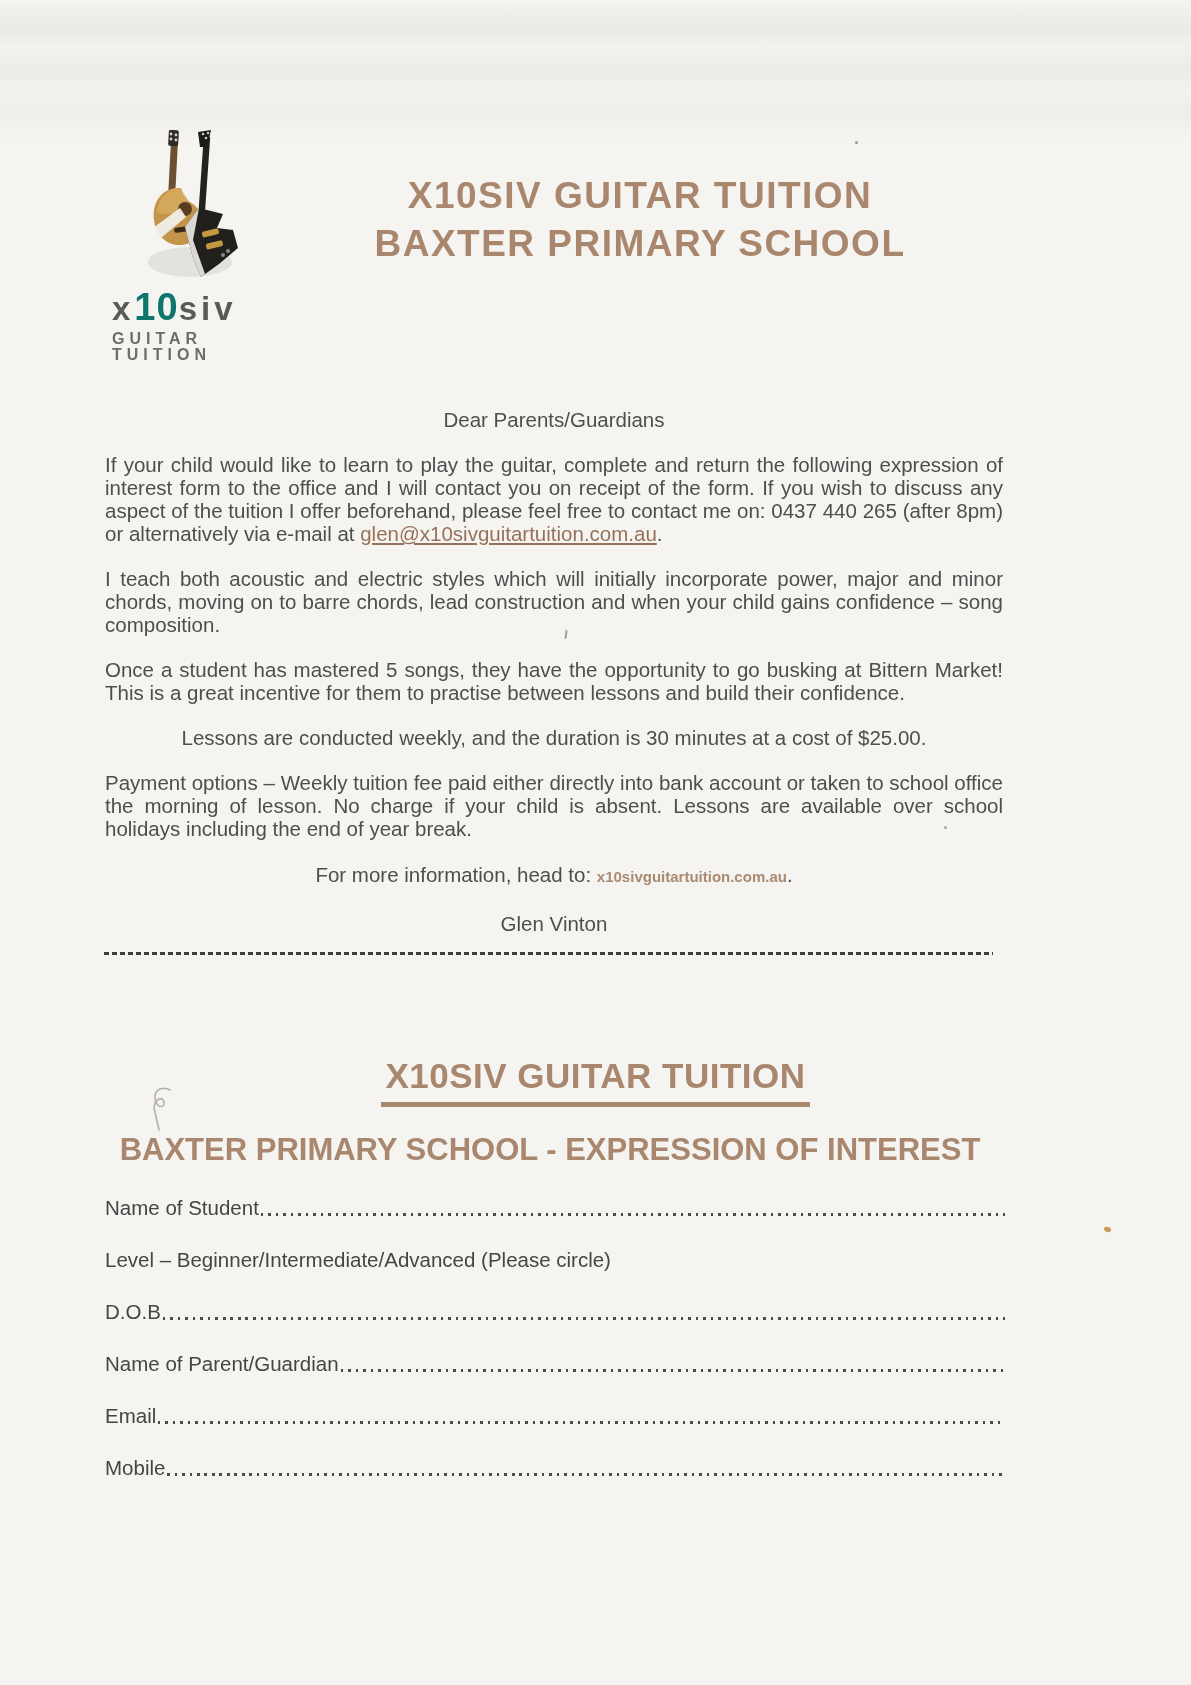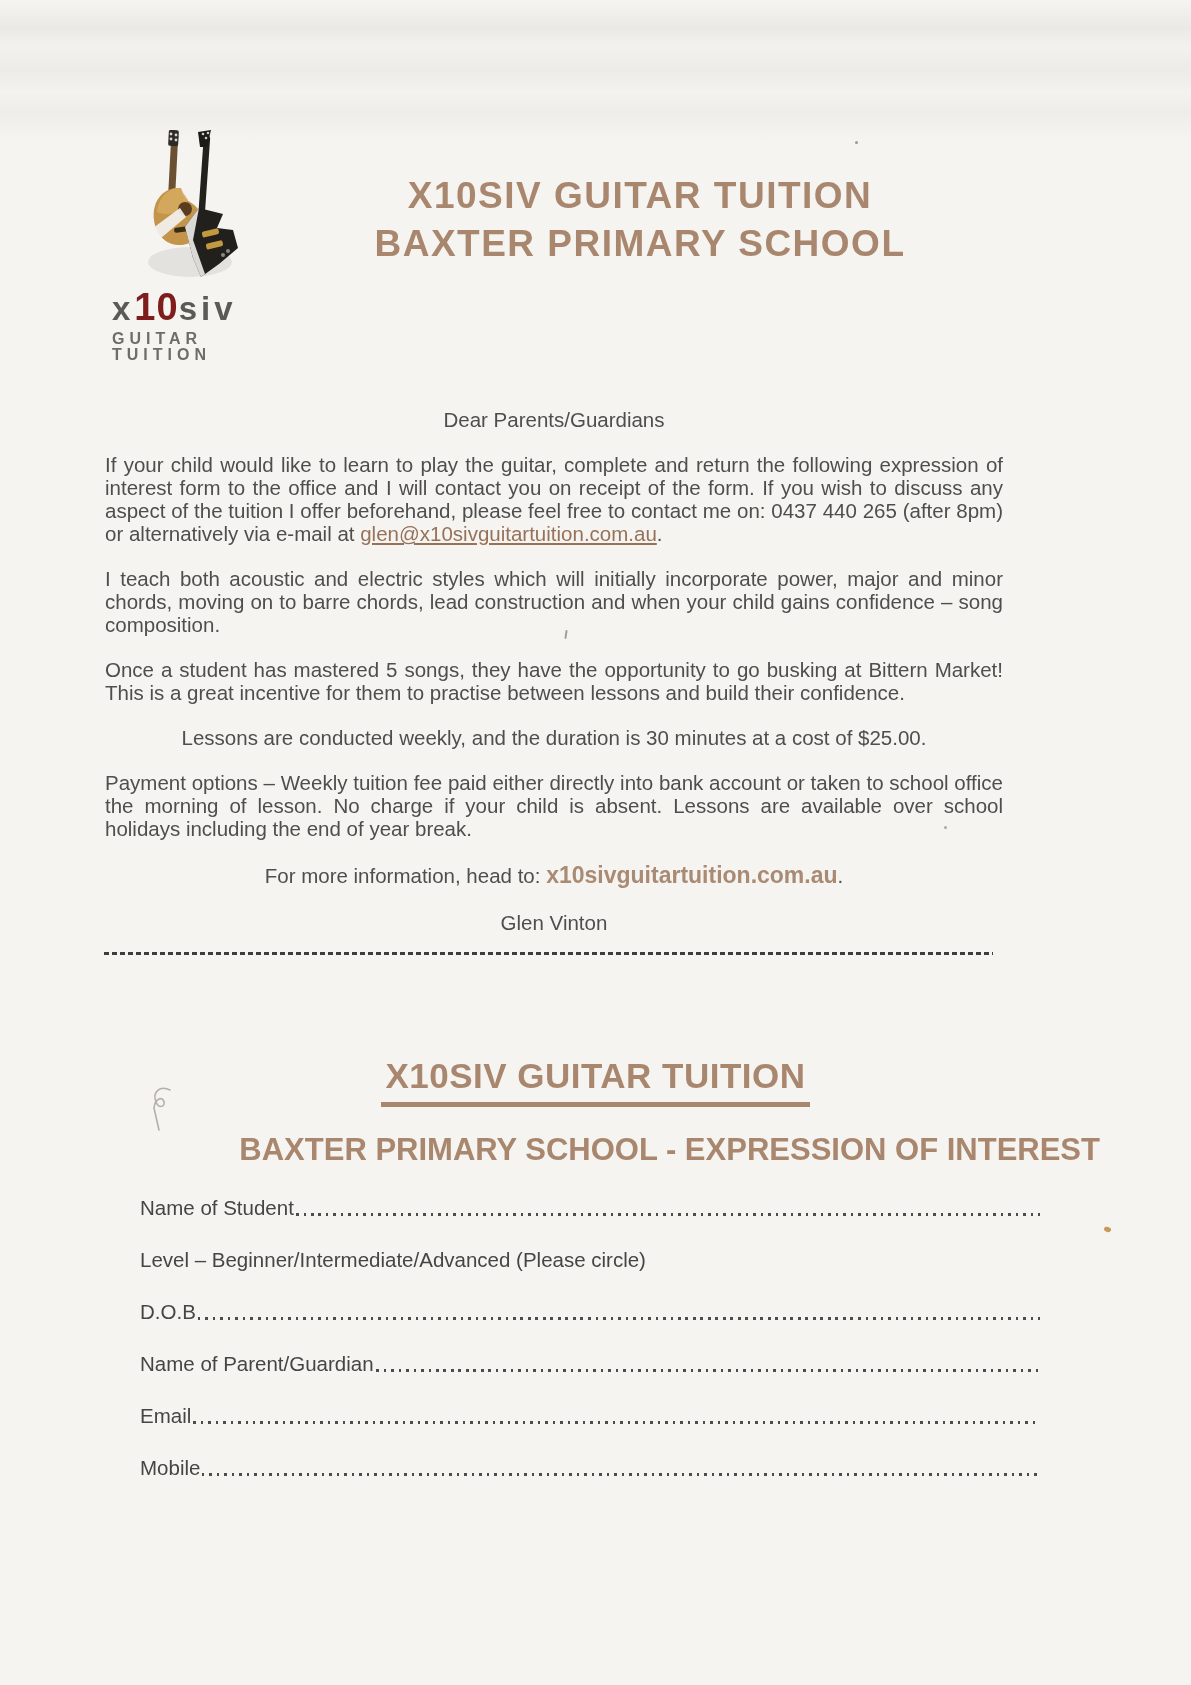--- a/index.html
+++ b/index.html
@@ -22,21 +22,21 @@
     pointer-events:none;
   }
 
   
   .letterhead { position:absolute; left:112px; top:130px; width:170px; }
   .logo-art { display:block; margin-left:28px; }
   .logo-wordmark {
     margin-top:2px; font-size:33px; font-weight:bold; color:#5a5a57;
     letter-spacing:4px; line-height:1;
   }
-  .logo-wordmark .num { color:#7f1d1d; font-size:38px; letter-spacing:1px; }
+  .logo-wordmark .num { color:#0f766e; font-size:38px; letter-spacing:1px; }
   .logo-tagline {
     margin-top:5px; font-size:16px; font-weight:bold; color:#6d6d6a;
     letter-spacing:5px; line-height:1;
   }
 
   
   .doc-header {
     position:absolute; left:240px; top:172px; width:800px;
     text-align:center; color:#a9876e; font-weight:bold;
     font-size:37px; line-height:48px; letter-spacing:1.5px;
@@ -46,39 +46,39 @@
   .letter {
     position:absolute; left:105px; top:408px; width:898px;
     color:#4e4e4e; font-size:20.5px; line-height:23px;
   }
   .letter p { margin:0 0 22px 0; text-align:justify; }
   .letter p.no-justify { text-align:center; }
   .email-link {
     color:#97725a; font-weight:normal; text-decoration:underline; cursor:pointer;
   }
   .more-info { margin-top:8px !important; line-height:26px; }
-  .site-link { color:#a98a72; font-weight:bold; font-size:23px; cursor:pointer;margin-top:8px; }
+  .site-link { color:#a98a72; font-weight:bold; font-size:15px; cursor:pointer;margin-top:8px; }
 
   
   .divider {
     position:absolute; left:104px; top:952px; width:889px; height:3px;
     background:repeating-linear-gradient(to right, #3d3d3d 0 5px, rgba(0,0,0,0) 5px 8px);
   }
 
   
   .form-title-wrap { position:absolute; left:0; top:1056px; width:1191px; text-align:center; }
   .form-title {
     display:inline-block; color:#a9876e; font-weight:bold; font-size:35px;
     letter-spacing:0.5px; border-bottom:5px solid #a9876e; padding:0 4px 6px 4px;
   }
   .form-subtitle {
-    position:absolute; left:0; top:1132px; width:1100px; text-align:right;
+    position:absolute; left:0; top:1132px; width:1100px; text-align:center;
     color:#a9876e; font-weight:bold; font-size:31px; letter-spacing:0px;
   }
-  .form-fields { position:absolute; left:105px; top:1196px; width:900px;margin-left:35px; }
+  .form-fields { position:absolute; left:105px; top:1196px; width:900px; }
   .field-row { display:flex; align-items:flex-end; margin-bottom:29px; height:23px; }
   .field-label { color:#454545; font-size:20.5px; line-height:23px; white-space:nowrap; }
   .leader {
     flex:1; height:3px; margin:0 0 3px 2px;
     background:repeating-linear-gradient(to right, #4c4c4c 0 2.5px, rgba(0,0,0,0) 2.5px 7.5px);
   }
 
   
   .artifact { position:absolute; pointer-events:none; }
   .speck-orange { left:1104px; top:1227px; width:7px; height:5px;

